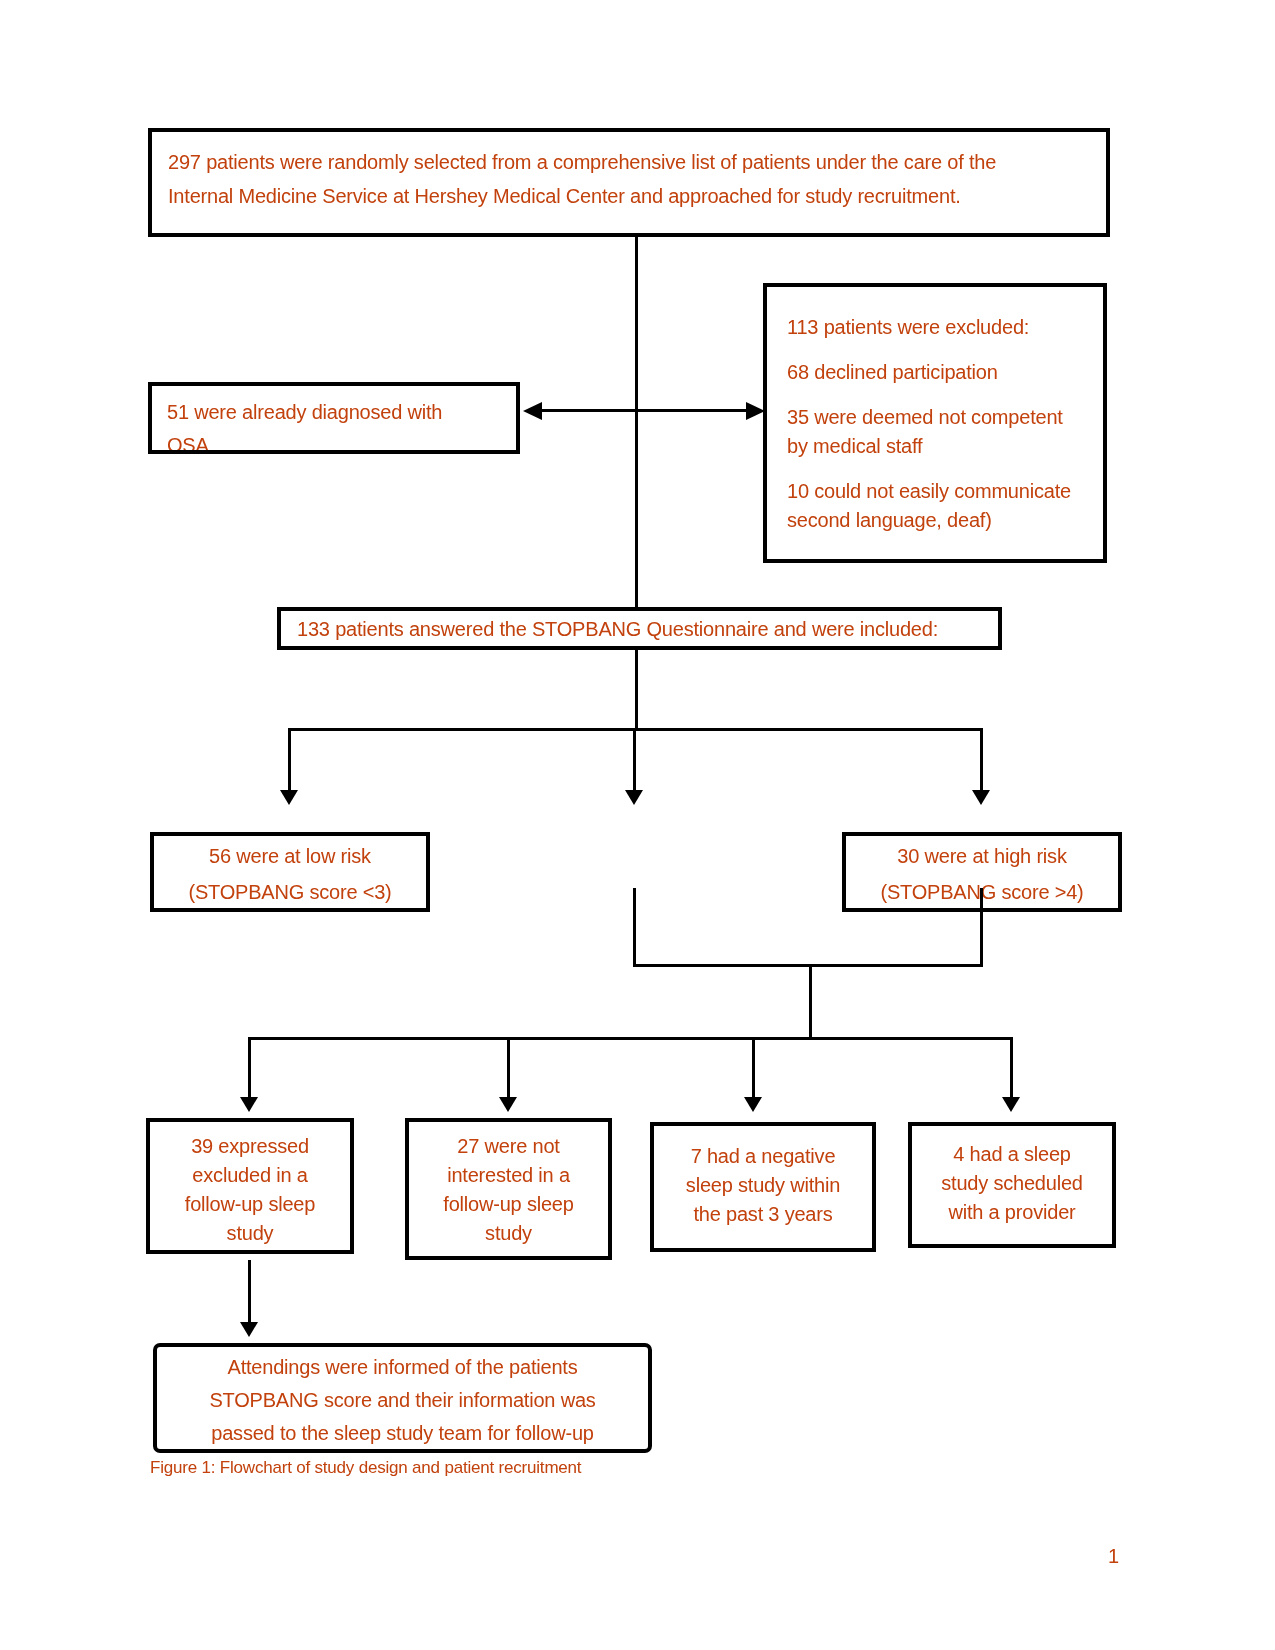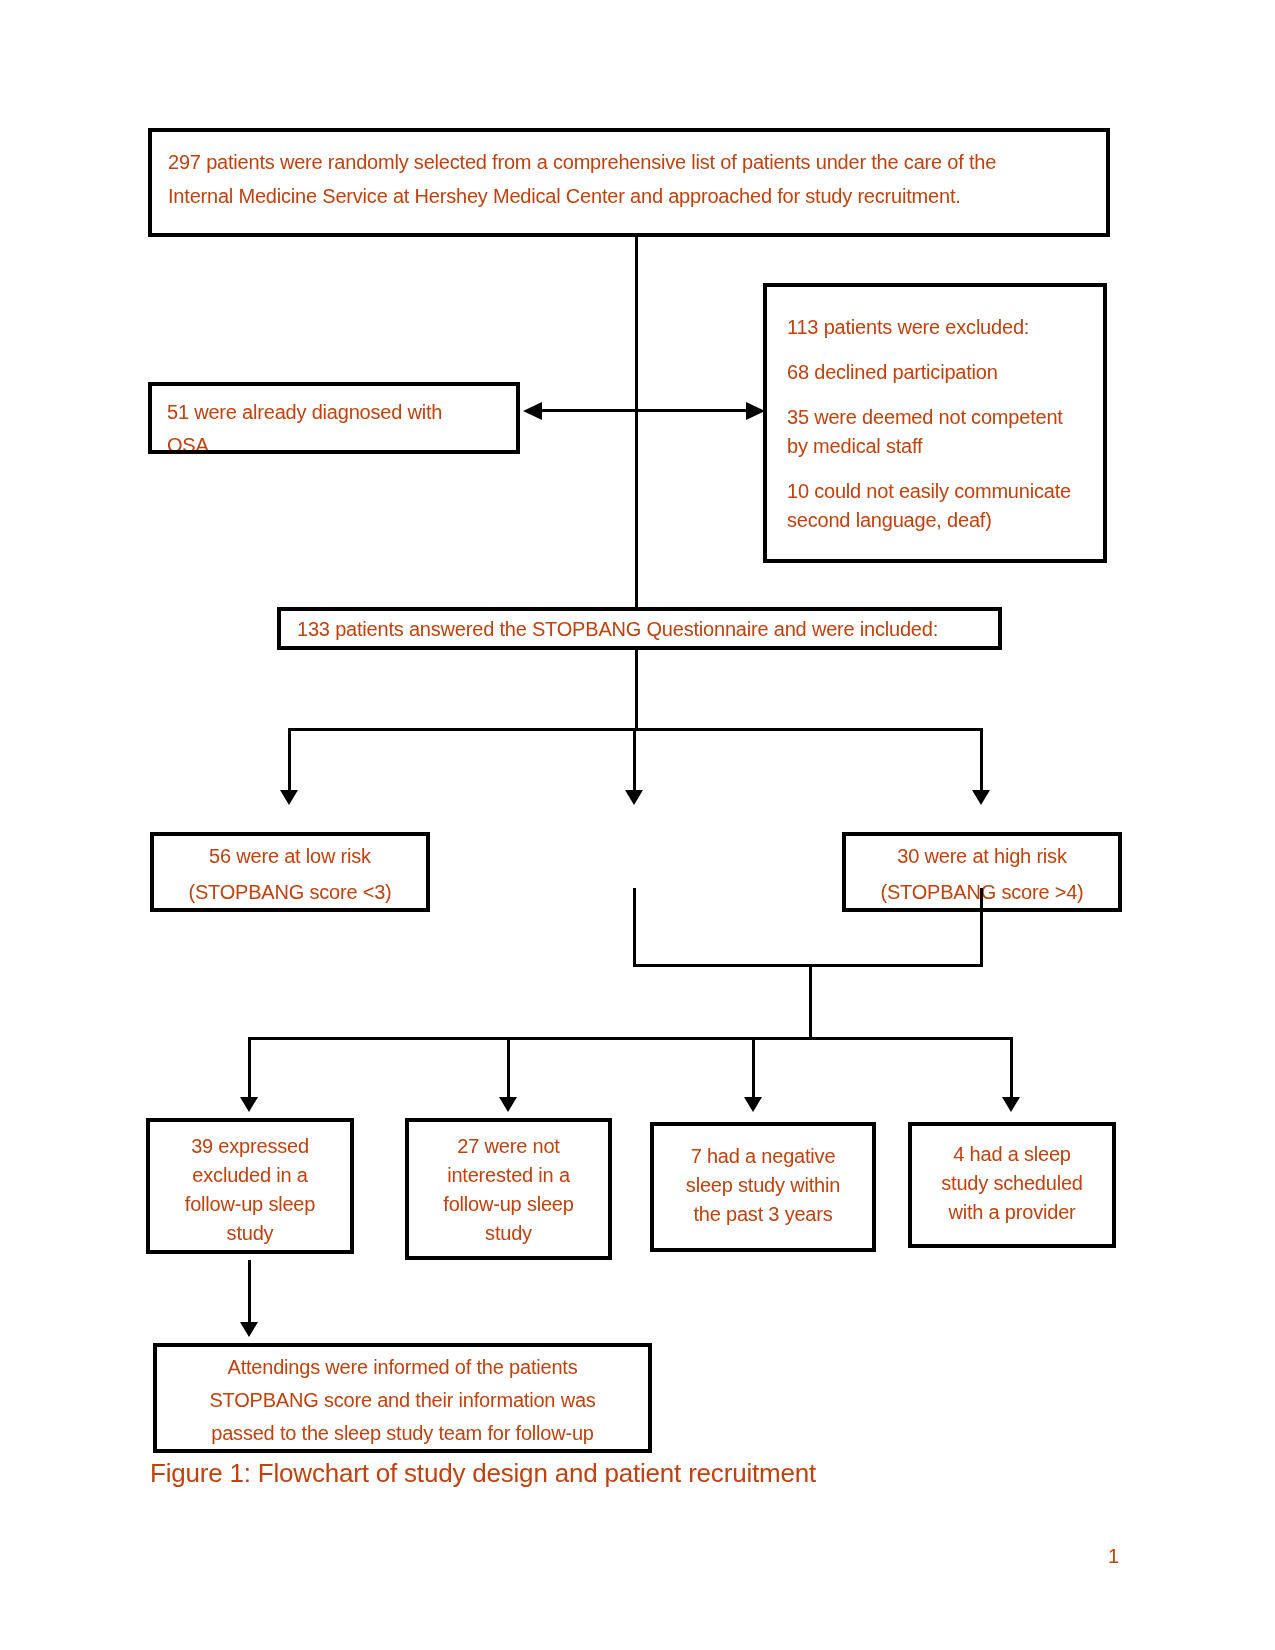--- a/index.html
+++ b/index.html
@@ -41,23 +41,23 @@
   .box-included{left:277px;top:607px;width:725px;height:43px;padding:3px 0 0 16px;line-height:31px;}
   .box-risk{top:832px;height:80px;line-height:36px;padding-top:2px;}
   .box-low{left:150px;width:280px;}
   .box-mid{left:497px;width:276px;}
   .box-high{left:842px;width:280px;text-align:center;}
   .box-e{line-height:29px;}
   .box-e1{left:146px;top:1118px;width:208px;height:136px;padding-top:10px;}
   .box-e2{left:405px;top:1118px;width:207px;height:142px;padding-top:10px;}
   .box-e3{left:650px;top:1122px;width:226px;height:130px;padding-top:16px;}
   .box-e4{left:908px;top:1122px;width:208px;height:126px;padding-top:14px;}
-  .box-attendings{left:153px;top:1343px;width:499px;height:110px;line-height:33px;padding-top:4px;}
+  .box-attendings{left:153px;top:1343px;width:499px;height:110px;line-height:33px;padding-top:4px;border-radius:7px;}
 
-  .caption{position:absolute;left:150px;top:1458px;font-size:26px;}
+  .caption{position:absolute;left:150px;top:1458px;font-size:17px;}
   .page-number{position:absolute;left:1108px;top:1545px;font-size:20px;}
 </style>
 </head>
 <body>
 
 <div class="page">
 
   <div class="box box-top">
     <span class="line">297 patients were randomly selected from a comprehensive list of patients under the care of the</span>
     <span class="line">Internal Medicine Service at Hershey Medical Center and approached for study recruitment.</span>

